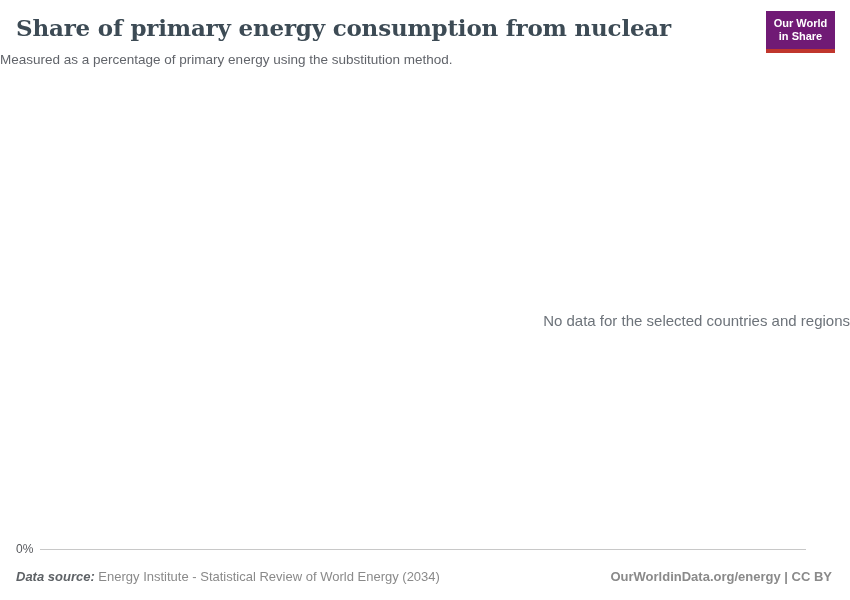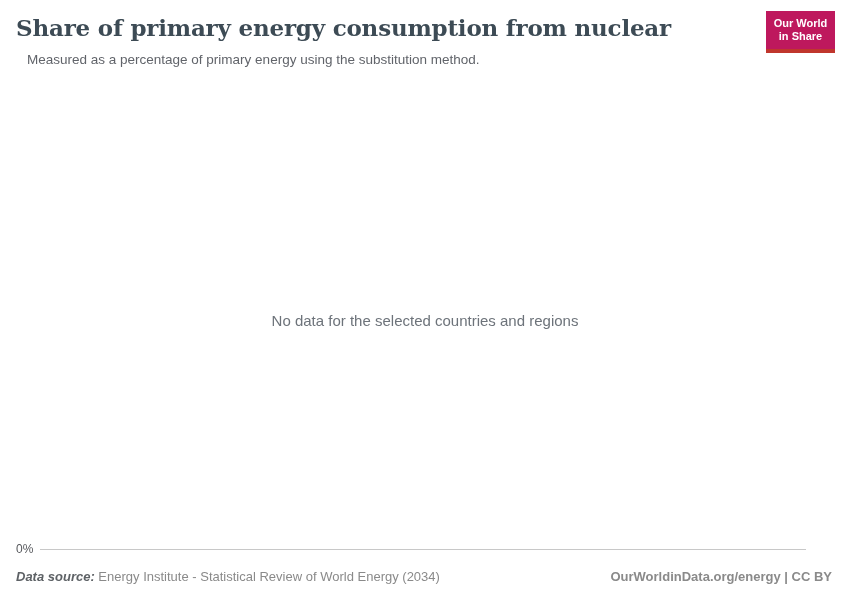--- a/index.html
+++ b/index.html
@@ -21,52 +21,52 @@
     font-family: "DejaVu Serif", "Liberation Serif", serif;
     font-size: 23px;
     font-weight: 700;
     color: #3d4b55;
     letter-spacing: -0.2px;
     white-space: nowrap;
     text-align: center;
   }
   .subtitle {
     position: absolute;
-    left: 27px;
+    left: 0;
     top: 52px;
     font-size: 13.5px;
     color: #61646a;
     white-space: nowrap;
   }
 
   
   .owid-logo {
     position: absolute;
     top: 11px;
     right: 15px;
     width: 69px;
     height: 32px;
     padding-top: 6px;
-    background: #be185d;
+    background: #701a75;
     border-bottom: 4px solid #c0362d;
     color: #ffffff;
     text-align: center;
     font-size: 11px;
     font-weight: 700;
     line-height: 13px;
     cursor: pointer;
   }
 
   
   .no-data-message {
     position: absolute;
     top: 312px;
     left: 0;
     right: 0;
-    text-align: center;
+    text-align: right;
     font-size: 15px;
     color: #6d737a;
   }
 
   
   .y-tick-label {
     position: absolute;
     left: 16px;
     top: 542px;
     font-size: 12px;

